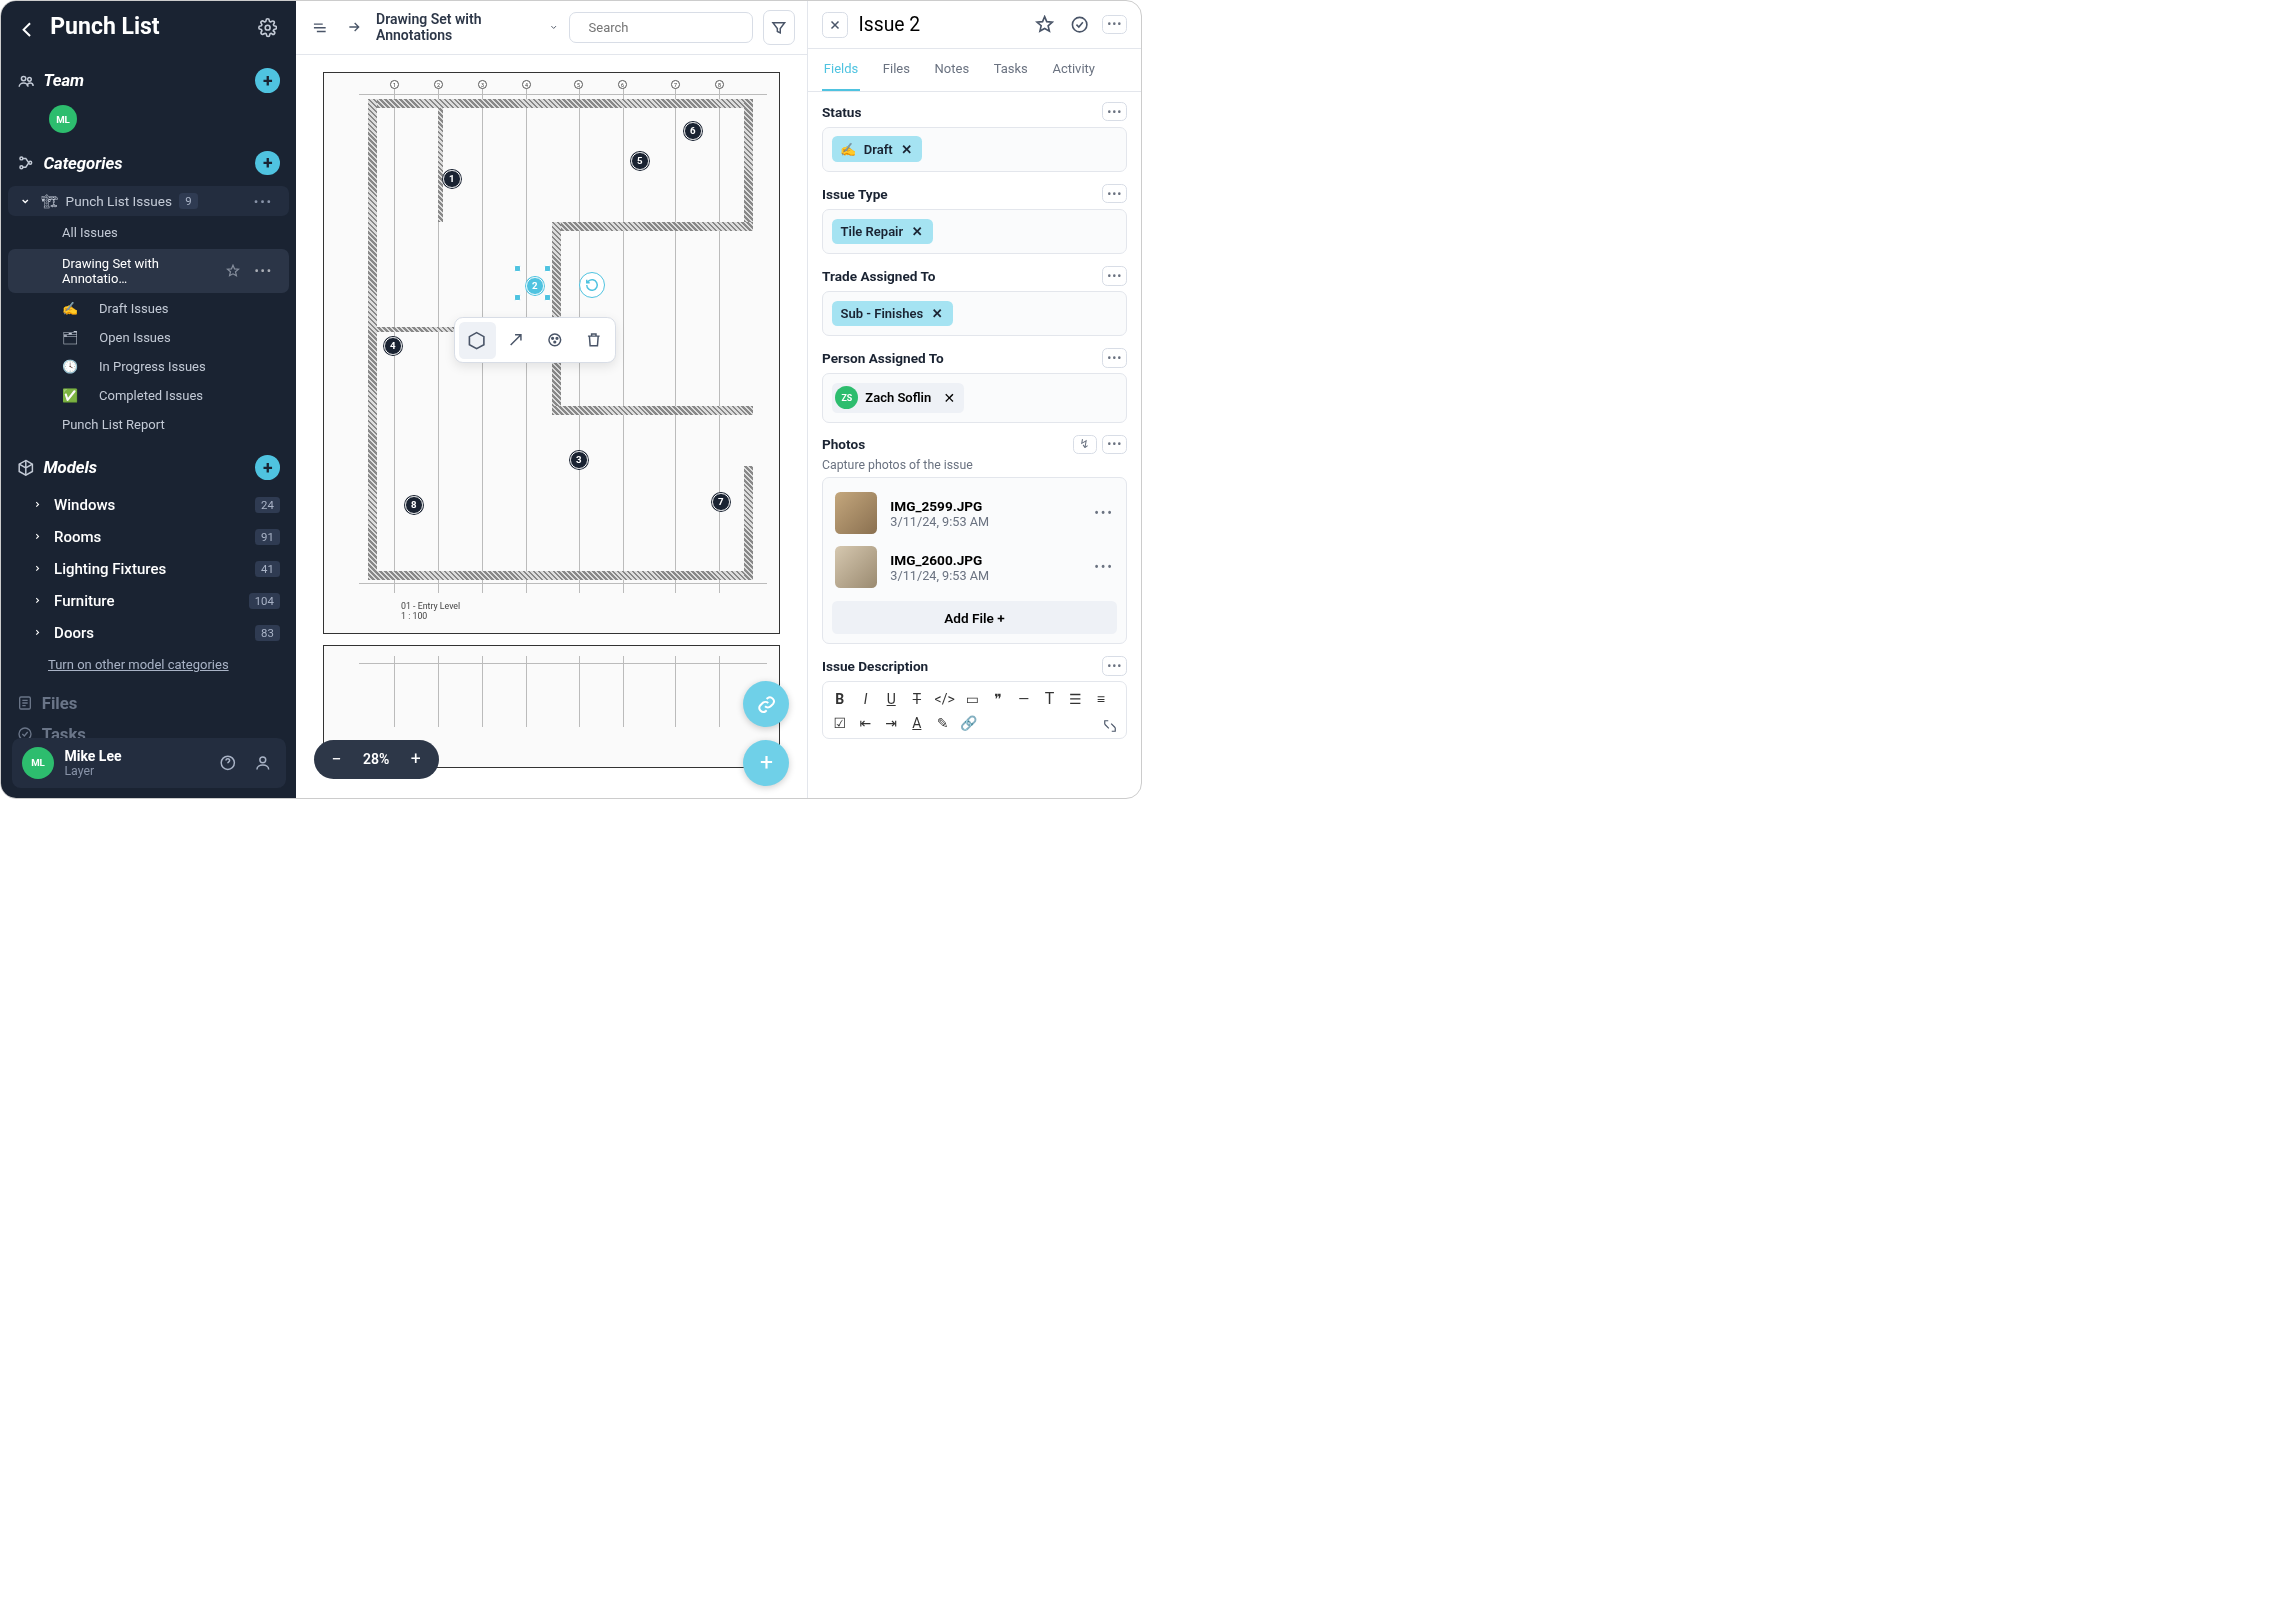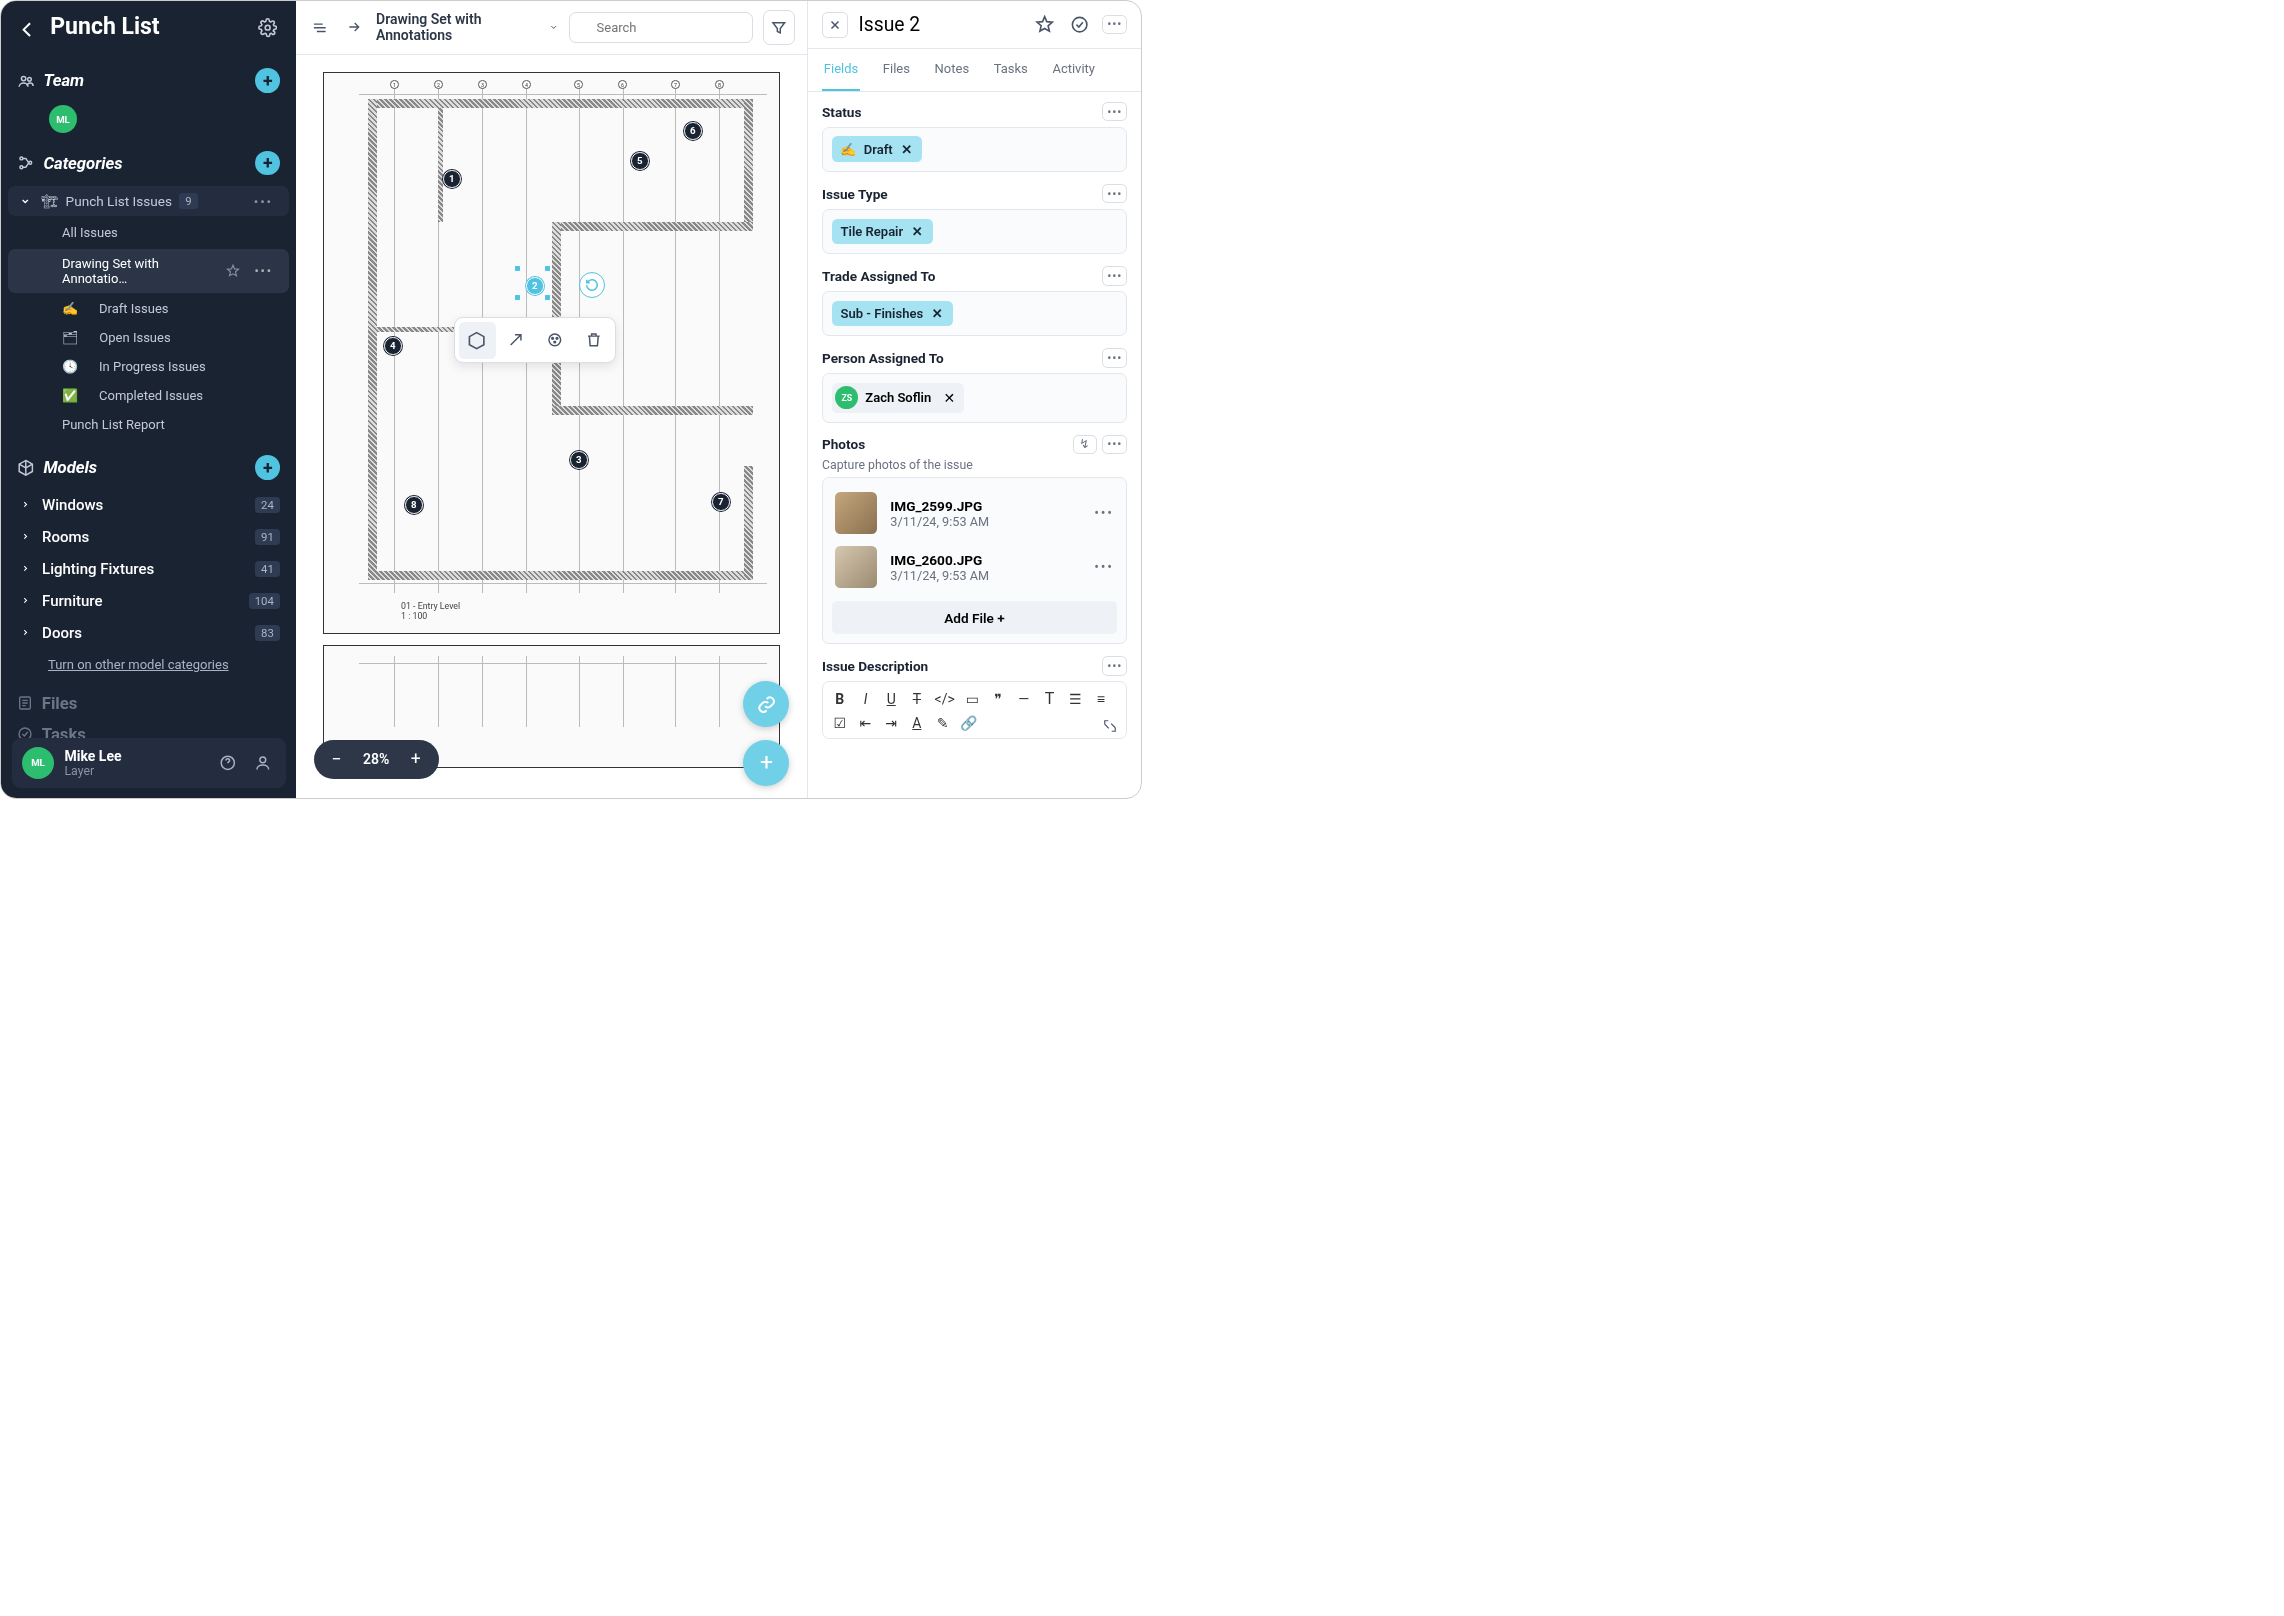--- a/index.html
+++ b/index.html
@@ -19,38 +19,38 @@
 .avatar { width: 28px; height: 28px; border-radius: 50%; background: #2dbd6e; color: #fff; font-size: 9.7px; font-weight: 700; display: flex; align-items: center; justify-content: center; margin: 3.5px 0 8.8px 48px; }
 .cat-item, .sub-item, .model-item { display: flex; align-items: center; gap: 8.8px; padding: 7px 16px 7px 24.6px; cursor: pointer; font-size: 13.6px; color: #c3cad6; }
 .cat-item.expanded { background: #232d3f; border-radius: 7px; margin: 1.8px 7px; padding-left: 10.5px; }
 .cat-item .chev { width: 14px; display: flex; align-items: center; justify-content: center; }
 .cat-item .cat-name { flex: 1; display: flex; align-items: center; gap: 7px; }
 .badge { background: #2f3b52; color: #a9b3c6; border-radius: 3.5px; padding: 0.9px 6.1px; font-size: 11.4px; }
 .sub-item { padding-left: 61px; font-size: 13px; }
 .sub-item.active { background: #2b3547; border-radius: 7px; margin: 1.8px 7px; padding-left: 54px; color: #fff; }
 .sub-item .star, .sub-item .dots { opacity: 0.6; margin-left: 5.3px; }
 .sub-item .spacer { flex: 1; }
-.model-item { padding-left: 20px; }
+.model-item { padding-left: 32px; }
 .model-item .chev { width: 12.3px; }
 .model-item .name { flex: 1; font-size: 15px; font-weight: 500; color: #fff; }
 .turn-on { padding: 8.8px 16px 8.8px 47px; font-size: 13px; color: #a9b3c6; text-decoration: underline; cursor: pointer; }
 .files-hd { padding: 12.3px 16px; display: flex; align-items: center; gap: 8.8px; font-size: 16.7px; font-weight: 700; color: #6a7588; }
 .sb-footer { position: absolute; bottom: 10.5px; left: 10.5px; right: 10.5px; background: #232d3f; border-radius: 8.8px; padding: 8.8px 10.5px; display: flex; align-items: center; gap: 10.5px; }
 .sb-footer .avatar { margin: 0; width: 32px; height: 32px; }
 .sb-footer .uinfo { flex: 1; }
 .sb-footer .uname { font-size: 14px; font-weight: 700; color: #fff; }
 .sb-footer .uorg { font-size: 12.3px; color: #8893a8; }
 .sb-footer .icon-btn { width: 24.6px; height: 24.6px; display: flex; align-items: center; justify-content: center; cursor: pointer; color: #a9b3c6; }
 
 
 .main { flex: 1; display: flex; flex-direction: column; background: #fff; position: relative; }
 .main-toolbar { display: flex; align-items: center; padding: 8.8px 12.3px; gap: 10.5px; border-bottom: 0.9px solid #e3e6ec; }
 .tb-icon { width: 26px; height: 26px; display: flex; align-items: center; justify-content: center; cursor: pointer; color: #4a5568; }
 .crumb { font-size: 14px; font-weight: 600; color: #2d3748; display: flex; align-items: center; gap: 7px; cursor: pointer; }
-.search { flex: 1; max-width: 184px; border: 0.9px solid #d8dde6; border-radius: 7px; padding: 7px 27px; font-size: 13px; color: #6a7280; }
+.search { flex: 1; max-width: 184px; border: 0.9px solid #d8dde6; border-radius: 7px; padding: 7px 19px; font-size: 13px; color: #6a7280; }
 .filter-btn { width: 35px; height: 35px; border: 0.9px solid #d8dde6; border-radius: 7px; display: flex; align-items: center; justify-content: center; cursor: pointer; }
 .viewer { flex: 1; background: #fff; overflow: auto; position: relative; padding: 17.6px; }
 .drawing { width: 457px; height: 562px; margin: 0 auto; border: 0.9px solid #333; position: relative; background: #fafafa;}
 .floorplan { position:absolute; inset:26px 26px 53px 44px; }
 .floorplan .wall { position:absolute; background:repeating-linear-gradient(45deg,#888,#888 1.8px,#ddd 1.8px,#ddd 3.5px); }
 .fp-label { position:absolute; bottom:12.3px; left:51px; font-size:8.8px; color:#444;margin-left:26px; }
 .grid-v, .grid-h { position:absolute; background:#bbb; }
 .grid-v { width:0.9px; top:10.5px; bottom:40px; }
 .grid-h { height:0.9px; left:35px; right:12.3px; }
 .grid-circ { position:absolute; width:8.8px; height:8.8px; border:0.9px solid #555; border-radius:50%; font-size:5.3px; display:flex; align-items:center; justify-content:center; background:#fff; color:#333;}

